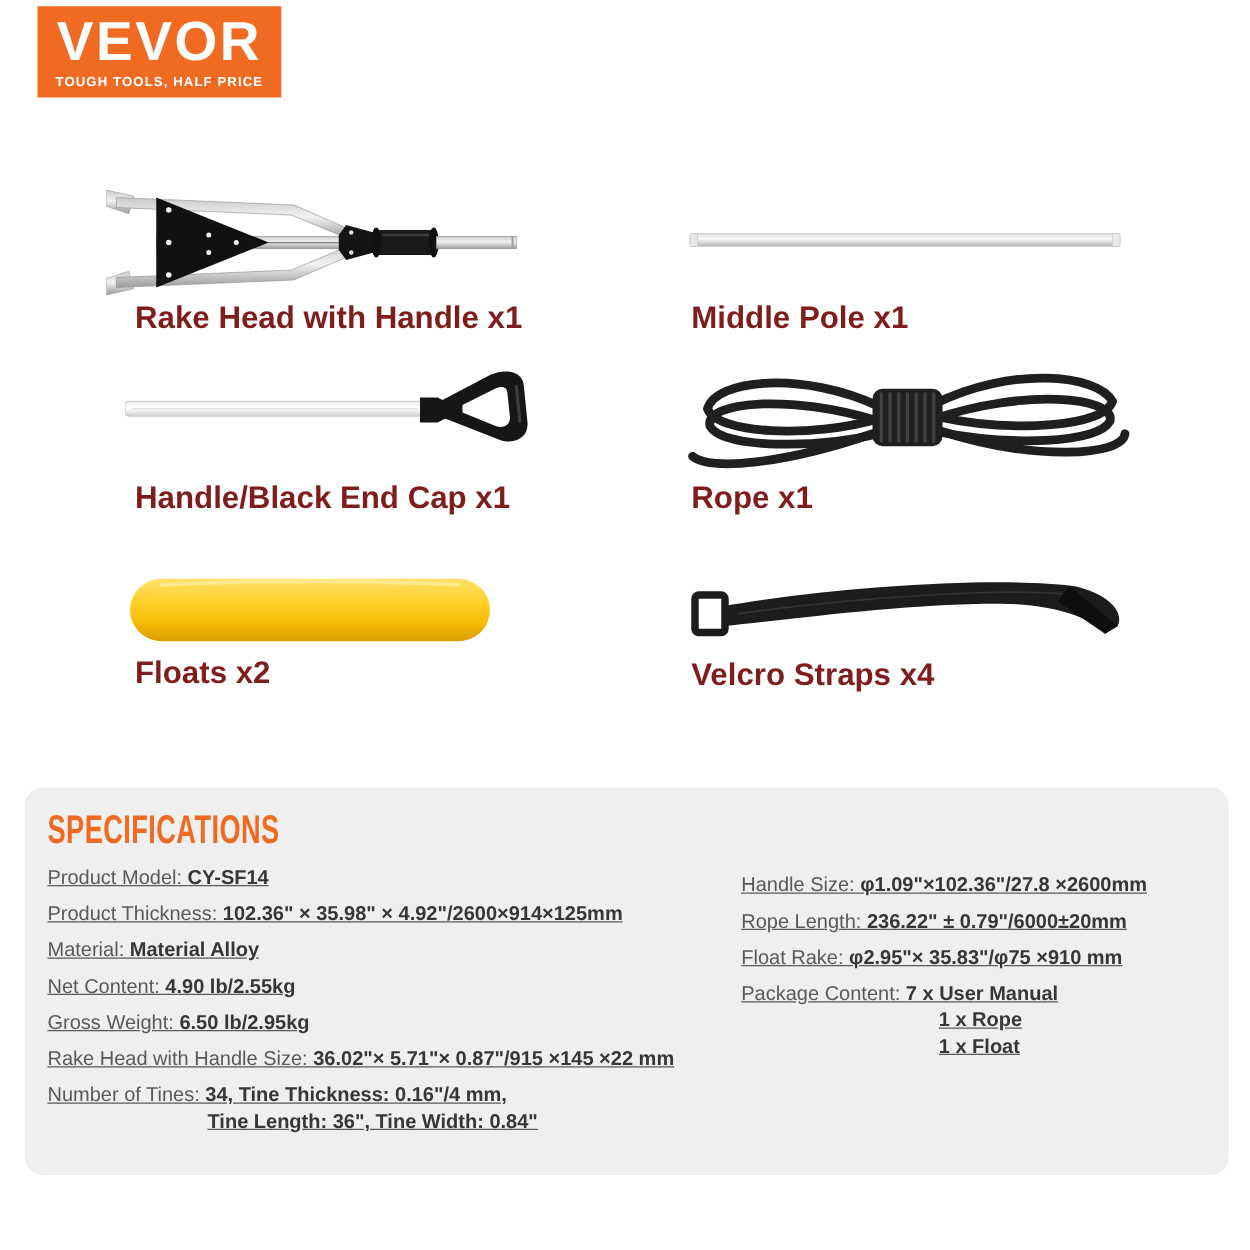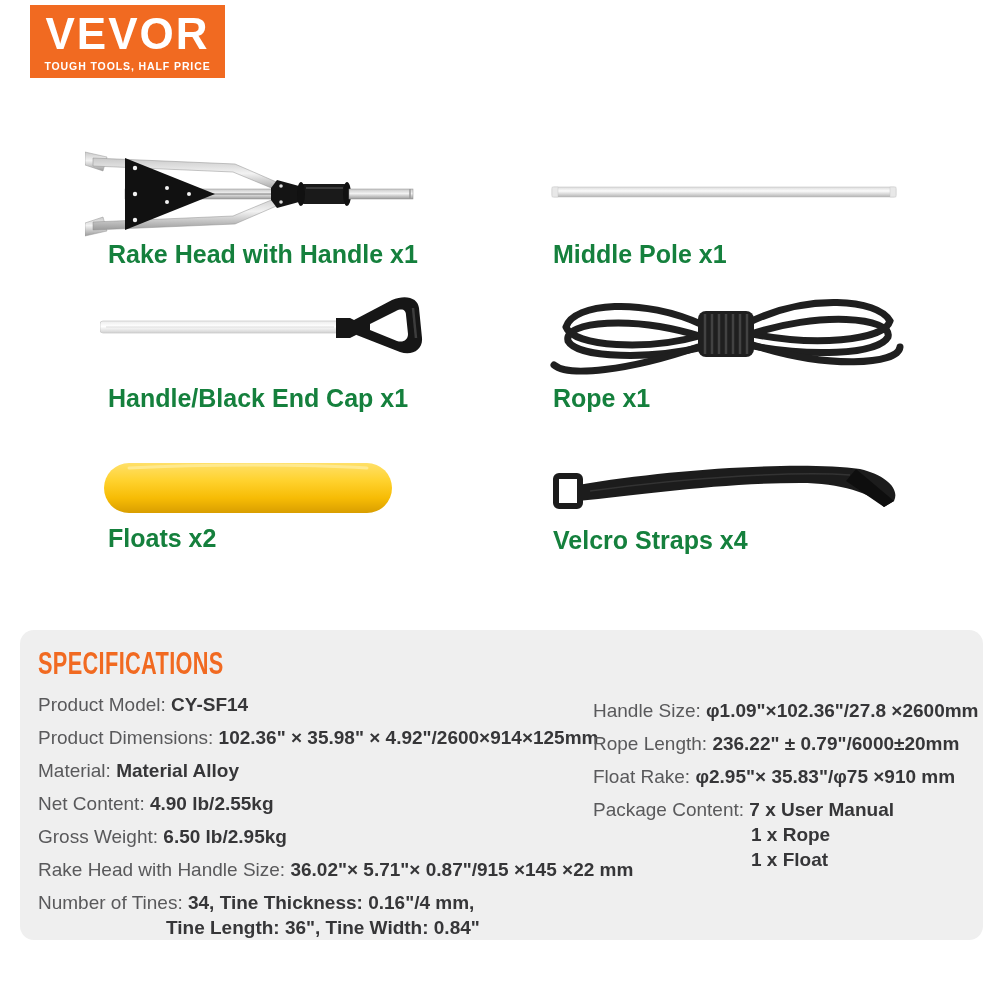--- a/index.html
+++ b/index.html
@@ -13,31 +13,31 @@
           align-items:center; justify-content:center; }
   .logo-word { color:#fff; font-size:44px; font-weight:800; letter-spacing:2px;
                line-height:1; font-family:"Liberation Sans", sans-serif; }
   .logo-tag { color:#fff; font-size:10.5px; font-weight:bold; letter-spacing:0.9px;
               margin-top:4px; white-space:nowrap; }
 
   
   .img-abs { position:absolute; }
 
   
-  .item-label { position:absolute; font-size:25px; font-weight:bold; color:#15803d;
+  .item-label { position:absolute; font-size:25px; font-weight:bold; color:#7f1d1d;
                 white-space:nowrap; }
 
   
   .spec-panel { position:absolute; left:20px; top:630px; width:963px; height:310px;
                 background:#EFEFEF; border-radius:14px; }
   .spec-heading { position:absolute; left:38px; top:645px; font-size:32px;
                   font-weight:800; color:#F16A21; letter-spacing:0.5px;
                   transform:scaleX(0.68); transform-origin:left center;
                   white-space:nowrap; }
-  .spec-col { position:absolute; font-size:19px; color:#59595b; }
+  .spec-col { position:absolute; font-size:16px; color:#59595b;text-decoration:underline; }
   .spec-col-left  { left:38px;  top:694px; width:552px; }
   .spec-col-right { left:593px; top:700px; width:385px; }
   .spec-row { margin-bottom:11px; white-space:nowrap; }
   .spec-label { font-weight:normal; color:#59595b; }
   .spec-value { font-weight:bold; color:#363638; }
   .spec-line2 { padding-left:128px; margin-top:3px; }
   .pkg-line   { padding-left:158px; margin-top:3px; }
 </style>
 </head>
 <body>
@@ -159,21 +159,21 @@
   <div class="item-label" style="left:553px; top:526px;">Velcro Straps x4</div>
 
   <div class="spec-panel"></div>
   <div class="spec-heading">SPECIFICATIONS</div>
 
   <div class="spec-col spec-col-left">
     <div class="spec-row">
       <span class="spec-label">Product Model: </span><span class="spec-value">CY-SF14</span>
     </div>
     <div class="spec-row">
-      <span class="spec-label">Product Dimensions: </span><span class="spec-value">102.36" × 35.98" × 4.92"/2600×914×125mm</span>
+      <span class="spec-label">Product Thickness: </span><span class="spec-value">102.36" × 35.98" × 4.92"/2600×914×125mm</span>
     </div>
     <div class="spec-row">
       <span class="spec-label">Material: </span><span class="spec-value">Material Alloy</span>
     </div>
     <div class="spec-row">
       <span class="spec-label">Net Content: </span><span class="spec-value">4.90 lb/2.55kg</span>
     </div>
     <div class="spec-row">
       <span class="spec-label">Gross Weight: </span><span class="spec-value">6.50 lb/2.95kg</span>
     </div>

